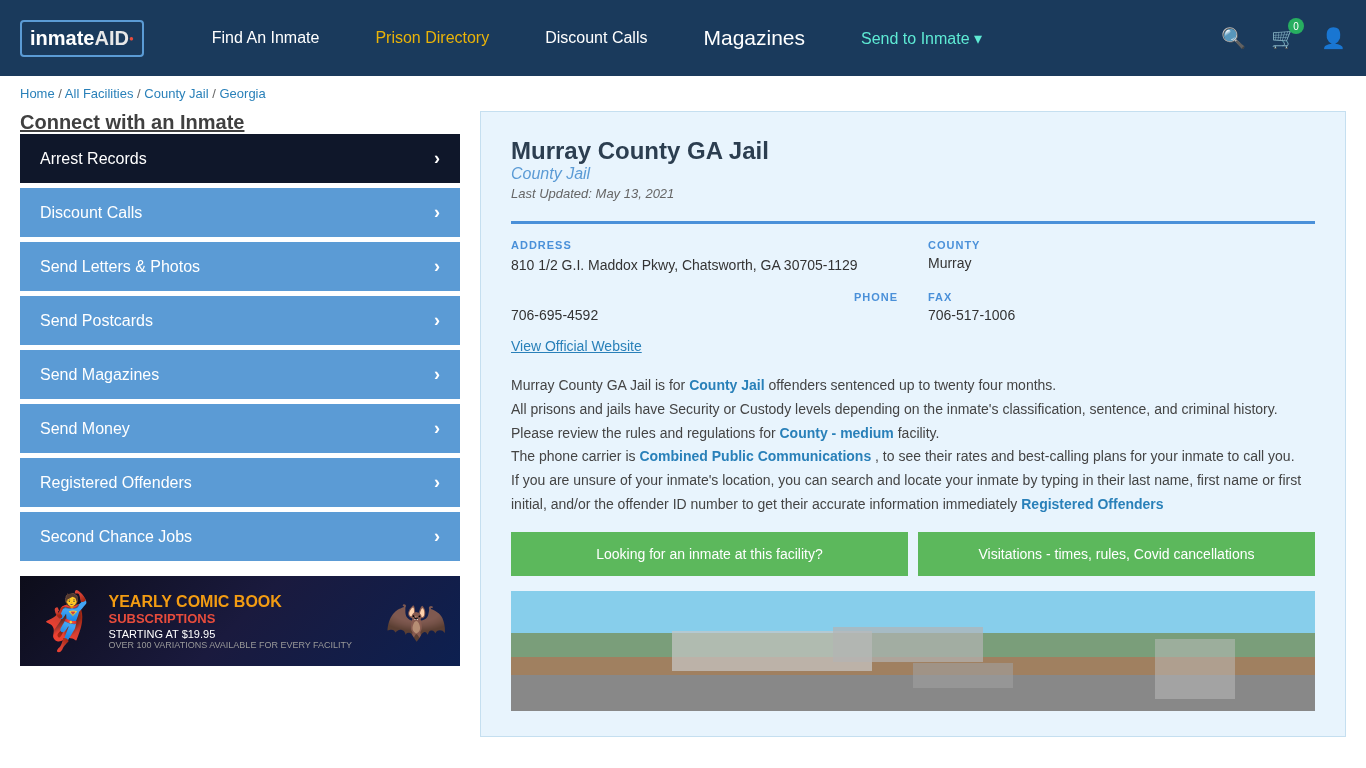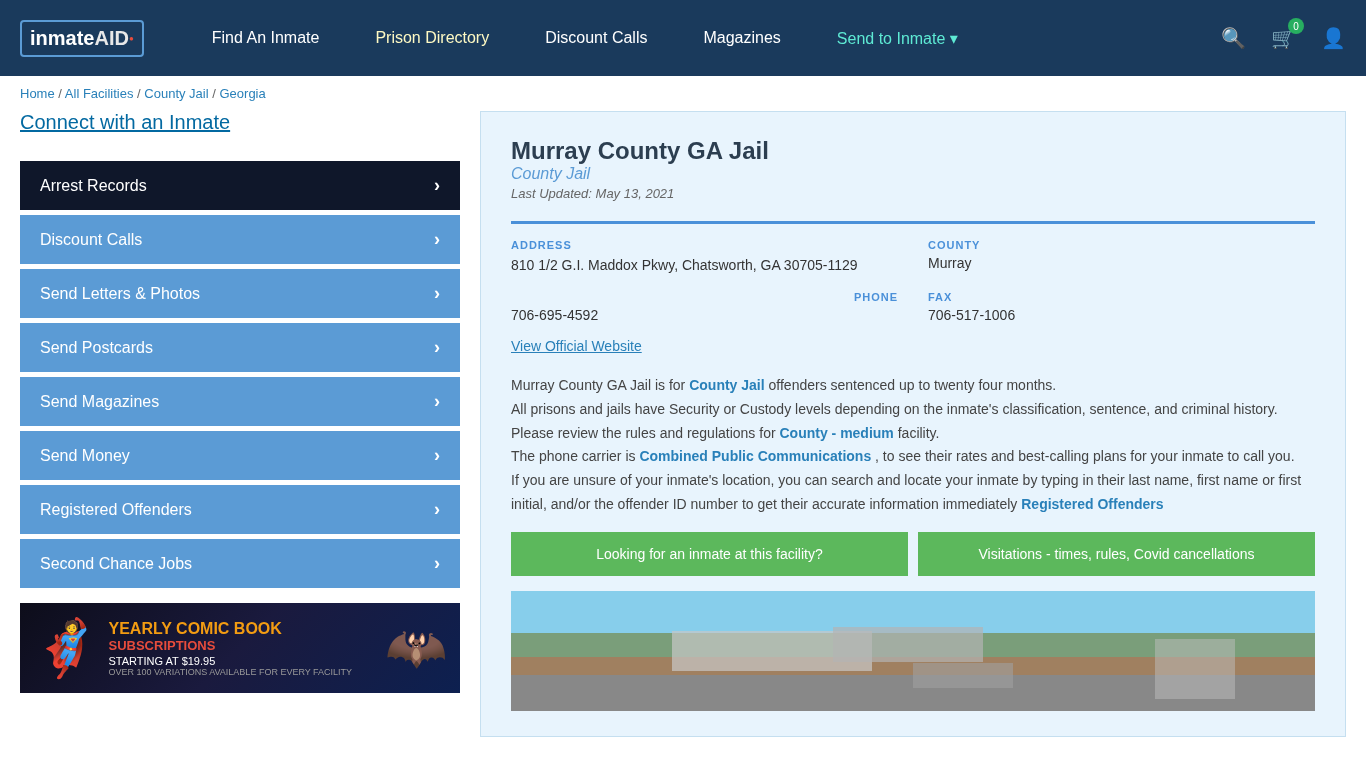--- a/index.html
+++ b/index.html
@@ -16,23 +16,23 @@
 <header style="background:#1a3a5c; height:76px; display:flex; align-items:center; padding:0 20px;">
   <div style="display:flex; align-items:center; margin-right:40px; cursor:pointer;">
     <div style="background:#1a3a5c; padding:5px 8px; border-radius:4px; border:2px solid #5b9bd5; display:flex; align-items:center;">
       <span style="color:#fff; font-size:20px; font-weight:900; font-family:Arial;">inmate</span>
       <span style="color:#e8e8e8; font-size:20px; font-weight:900;">AID</span>
       <span style="color:#e74c3c; font-size:8px; vertical-align:super;">●</span>
     </div>
   </div>
   <nav style="display:flex; align-items:center; flex:1;">
     <a style="color:#fff; text-decoration:none; padding:0 28px; font-size:16px; height:76px; display:flex; align-items:center; cursor:pointer;">Find An Inmate</a>
-    <a style="color:#fef9c3; text-decoration:none; padding:0 28px; font-size:16px; height:64px; display:flex; align-items:center; cursor:pointer;">Prison Directory</a>
+    <a style="color:#eab308; text-decoration:none; padding:0 28px; font-size:16px; height:64px; display:flex; align-items:center; cursor:pointer;">Prison Directory</a>
     <a style="color:#fff; text-decoration:none; padding:0 28px; font-size:16px; height:76px; display:flex; align-items:center; cursor:pointer;">Discount Calls</a>
-    <a style="color:#fff; text-decoration:none; padding:8px 28px; font-size:16px; height:76px; display:flex; align-items:center; cursor:pointer;">Magazines</a>
+    <a style="color:#fff; text-decoration:none; padding:8px 28px; font-size:21px; height:76px; display:flex; align-items:center; cursor:pointer;">Magazines</a>
     <a style="color:#5eead4; text-decoration:none; padding:0 28px; font-size:16px; height:76px; display:flex; align-items:center; cursor:pointer;">Send to Inmate ▾</a>
   </nav>
   <div style="display:flex; align-items:center; gap:25px;">
     <span style="color:#fff; font-size:20px; cursor:pointer;">🔍</span>
     <span style="color:#fff; font-size:20px; cursor:pointer; position:relative;">
       🛒
       <span style="position:absolute; top:-8px; right:-8px; background:#27ae60; color:#fff; border-radius:50%; width:16px; height:16px; font-size:10px; display:flex; align-items:center; justify-content:center;">0</span>
     </span>
     <span style="color:#fff; font-size:20px; cursor:pointer;">👤</span>
   </div>
@@ -44,21 +44,21 @@
   <a style="color:#2980b9; text-decoration:none;">All Facilities</a>
   <span style="color:#666;"> / </span>
   <a style="color:#2980b9; text-decoration:none;">County Jail</a>
   <span style="color:#666;"> / </span>
   <a style="color:#2980b9; text-decoration:none;">Georgia</a>
 </div>
 
 <div style="display:flex; padding:0 20px; gap:20px; align-items:flex-start;">
 
   <div style="width:440px; flex-shrink:0;">
-    <h2 style="font-size:20px; font-weight:normal; text-decoration:underline; margin-bottom:27px; color:#0369a1;">Connect with an Inmate</h2>
+    <h2 style="font-size:20px; font-weight:bold; text-decoration:underline; margin-bottom:0; color:#404040;">Connect with an Inmate</h2>
 
     <button style="display:flex; align-items:center; justify-content:space-between; background:#0f172a; color:#fff; padding:14px 20px; margin-bottom:5px; cursor:pointer; font-size:16px; border:none; width:100%; text-align:left;">
       <span>Arrest Records</span>
       <span style="font-size:18px; font-weight:bold;">›</span>
     </button>
 
     <button style="display:flex; align-items:center; justify-content:space-between; background:#5b9bd5; color:#fff; padding:14px 20px; margin-bottom:5px; cursor:pointer; font-size:16px; border:none; width:100%; text-align:left;">
       <span>Discount Calls</span>
       <span style="font-size:18px; font-weight:bold;">›</span>
     </button>

